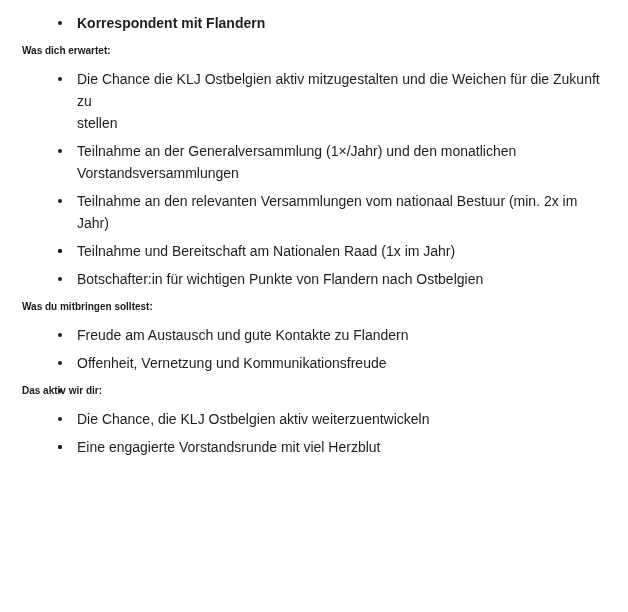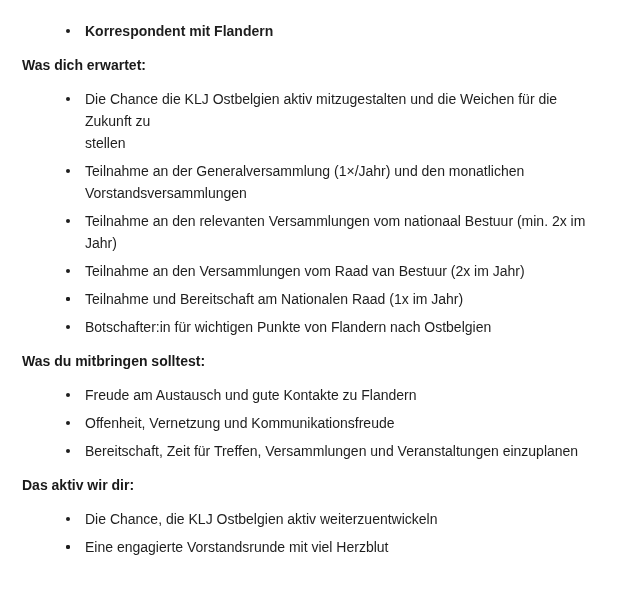--- a/index.html
+++ b/index.html
@@ -11,40 +11,40 @@
     color: #1e1e1e;
     font: 14px/22px "Liberation Sans", "DejaVu Sans", sans-serif;
   }
   .page {
     box-sizing: border-box;
     width: 628px;
     padding: 8px 24px 0 22px;
   }
   ul.bullets {
     list-style: none;
-    margin: 12px;
+    margin: 4px;
     padding: 0;
   }
   li.bullet-item {
     position: relative;
     padding-left: 51px;
     margin: 0 0 6px 0;
     white-space: pre-line;
   }
   li.bullet-item .dot {
     position: absolute;
     left: 32px;
     top: 9px;
     width: 4px;
     height: 4px;
     border-radius: 50%;
     background: currentColor;
   }
   h2.sec-heading {
-    font-size: 14px;
+    font-size: 10px;
     line-height: 22px;
     font-weight: 700;
     margin: 0 0 6px 0;
     color: #1a1a1a;
   }
   .bold { font-weight: 700; }
 </style>
 </head>
 <body>
 
@@ -54,32 +54,31 @@
     </ul>
   <div id="sections">
       <section>
         <h2 class="sec-heading">Was dich erwartet:</h2>
         <ul class="bullets">
           <li class="bullet-item"><span class="dot"></span><span>Die Chance die KLJ Ostbelgien aktiv mitzugestalten und die Weichen für die Zukunft zu
 stellen</span></li>
           <li class="bullet-item"><span class="dot"></span><span>Teilnahme an der Generalversammlung (1×/Jahr) und den monatlichen
 Vorstandsversammlungen</span></li>
           <li class="bullet-item"><span class="dot"></span><span>Teilnahme an den relevanten Versammlungen vom nationaal Bestuur (min. 2x im Jahr)</span></li>
-          <li class="bullet-item"><span class="dot"></span><span>Teilnahme an den Versammlungen vom Raad van Bestuur (2x im Jahr)</span></li>
           <li class="bullet-item"><span class="dot"></span></li>
           <li class="bullet-item"><span class="dot"></span><span>Teilnahme und Bereitschaft am Nationalen Raad (1x im Jahr)</span></li>
           <li class="bullet-item"><span class="dot"></span><span>Botschafter:in für wichtigen Punkte von Flandern nach Ostbelgien</span></li>
         </ul>
       </section>
       <section>
         <h2 class="sec-heading">Was du mitbringen solltest:</h2>
         <ul class="bullets">
           <li class="bullet-item"><span class="dot"></span><span>Freude am Austausch und gute Kontakte zu Flandern</span></li>
           <li class="bullet-item"><span class="dot"></span><span>Offenheit, Vernetzung und Kommunikationsfreude</span></li>
-          <li class="bullet-item"><span class="dot"></span><span>Bereitschaft, Zeit für Treffen, Versammlungen und Veranstaltungen einzuplanen</span></li>
+          <li class="bullet-item"><span class="dot"></span></li>
         </ul>
       </section>
       <section>
         <h2 class="sec-heading">Das aktiv wir dir:</h2>
         <ul class="bullets">
           <li class="bullet-item"><span class="dot"></span><span>Die Chance, die KLJ Ostbelgien aktiv weiterzuentwickeln</span></li>
           <li class="bullet-item"><span class="dot"></span></li>
           <li class="bullet-item"><span class="dot"></span><span>Eine engagierte Vorstandsrunde mit viel Herzblut</span></li>
         </ul>
       </section>

